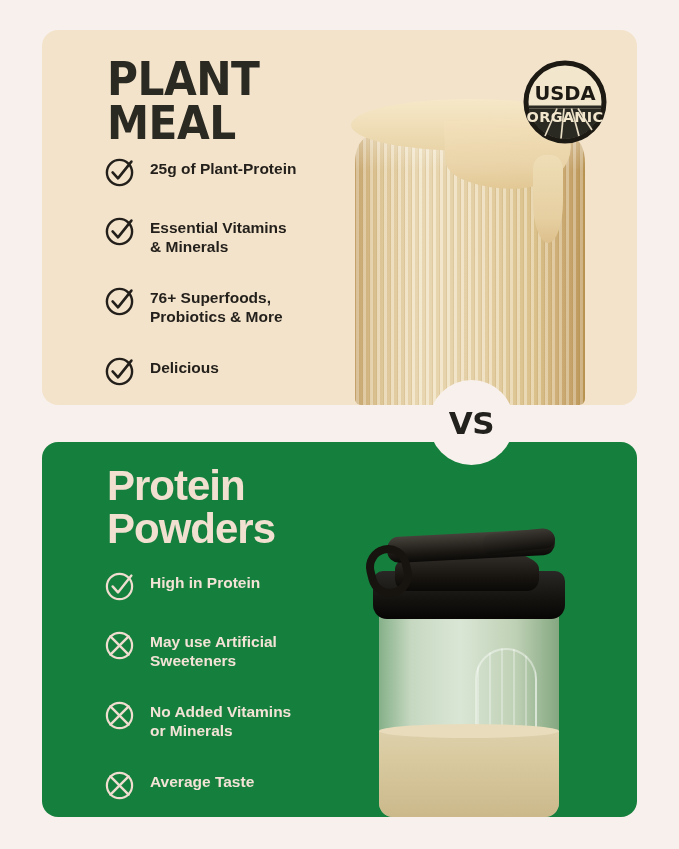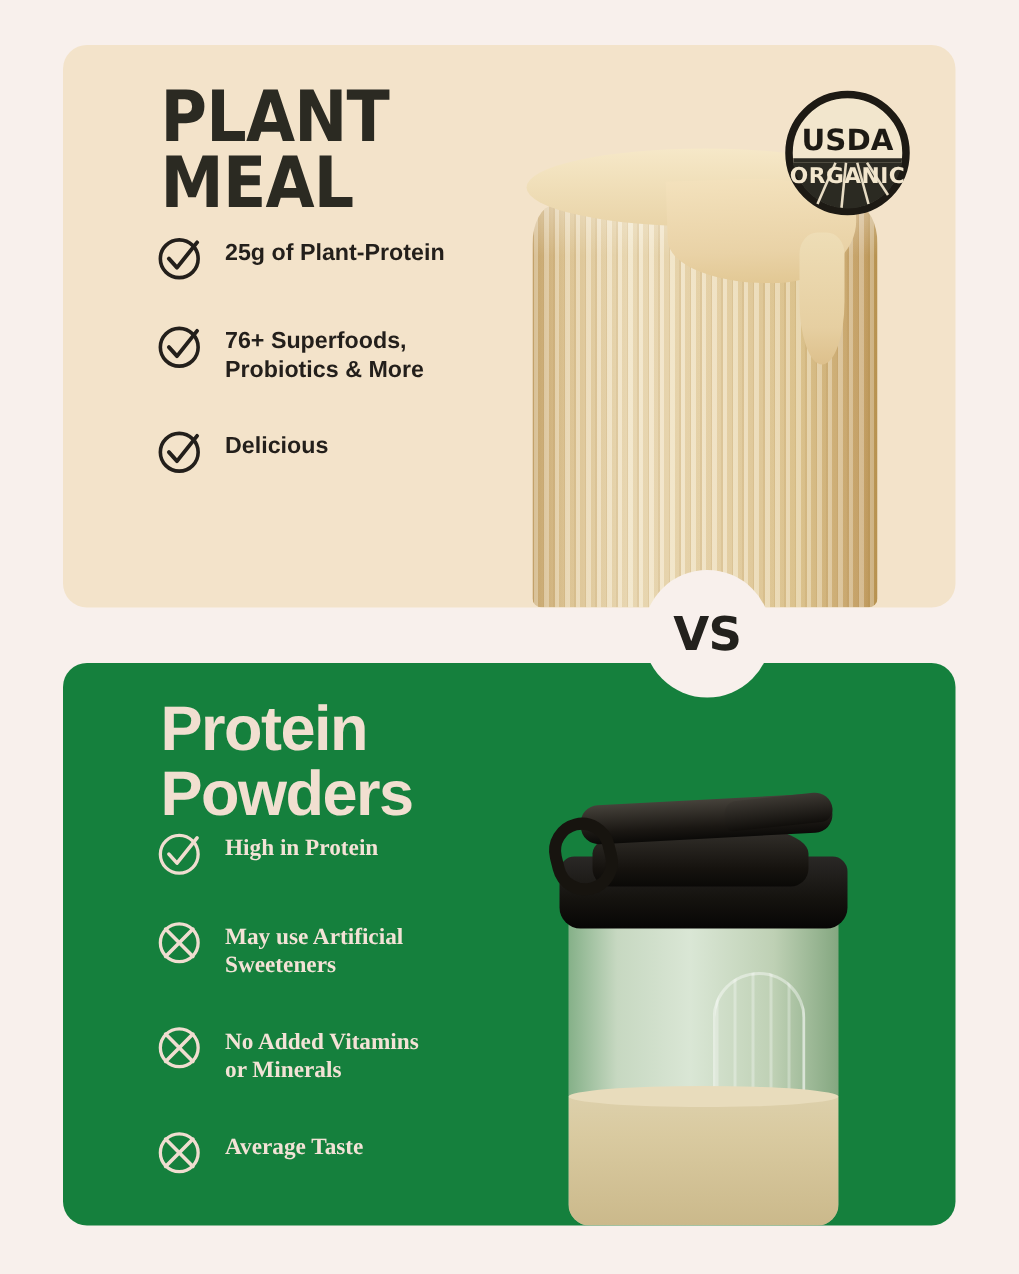--- a/index.html
+++ b/index.html
@@ -273,21 +273,21 @@
   }
 
   
   .feature-list {
     position: absolute;
     left: 63px;
     width: 300px;
   }
 
   .list-plant { top: 126px; }
-  .list-powder { top: 111px; font-family: Liberation Serif, serif; }
+  .list-powder { top: 128px; }
 
   .feature-item {
     display: flex;
     align-items: flex-start;
     margin-bottom: 28px;
   }
 
   .feature-item:last-child { margin-bottom: 0; }
 
   .feature-icon {
@@ -383,20 +383,30 @@
         <div class="feature-item">
           <span class="feature-icon">
             <svg width="33" height="30" viewBox="0 0 33 30">
               <circle cx="14.5" cy="15.5" r="12.6" fill="none" stroke="#231f1b" stroke-width="2.4"></circle>
               <path d="M7.6 15.4 L13 21.4 L26.4 4.6" fill="none" stroke="#231f1b" stroke-width="2.6" stroke-linecap="round" stroke-linejoin="round"></path>
             </svg>
           </span>
           <span class="feature-label plant-text">25g of Plant-Protein</span>
         </div>
 
+        <div class="feature-item">
+          <span class="feature-icon">
+            <svg width="33" height="30" viewBox="0 0 33 30">
+              <circle cx="14.5" cy="15.5" r="12.6" fill="none" stroke="#231f1b" stroke-width="2.4"></circle>
+              <path d="M7.6 15.4 L13 21.4 L26.4 4.6" fill="none" stroke="#231f1b" stroke-width="2.6" stroke-linecap="round" stroke-linejoin="round"></path>
+            </svg>
+          </span>
+          <span class="feature-label plant-text">Essential Vitamins
+&amp; Minerals</span>
+        </div>
 
         <div class="feature-item">
           <span class="feature-icon">
             <svg width="33" height="30" viewBox="0 0 33 30">
               <circle cx="14.5" cy="15.5" r="12.6" fill="none" stroke="#231f1b" stroke-width="2.4"></circle>
               <path d="M7.6 15.4 L13 21.4 L26.4 4.6" fill="none" stroke="#231f1b" stroke-width="2.6" stroke-linecap="round" stroke-linejoin="round"></path>
             </svg>
           </span>
           <span class="feature-label plant-text">76+ Superfoods,
 Probiotics &amp; More</span>

